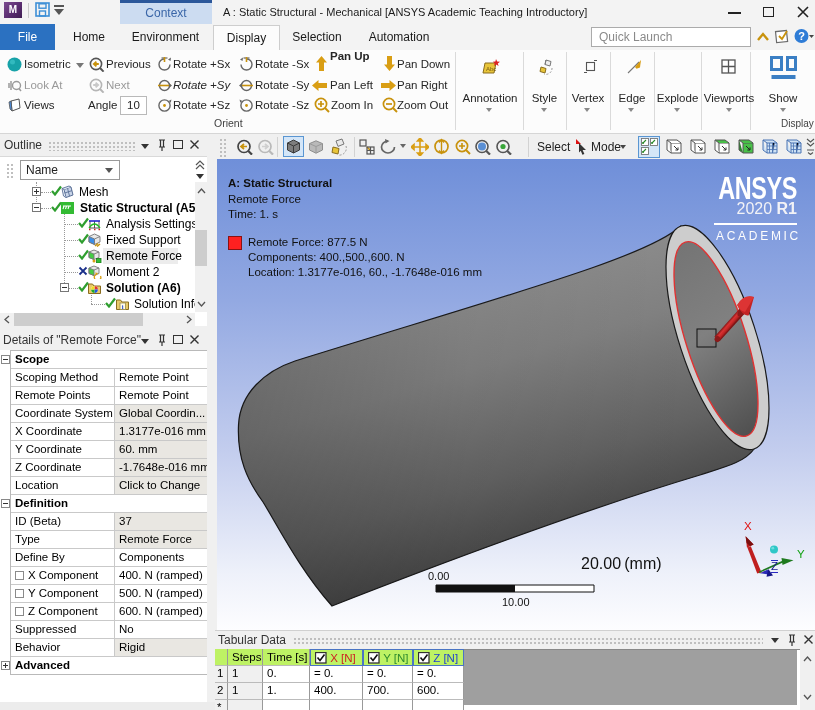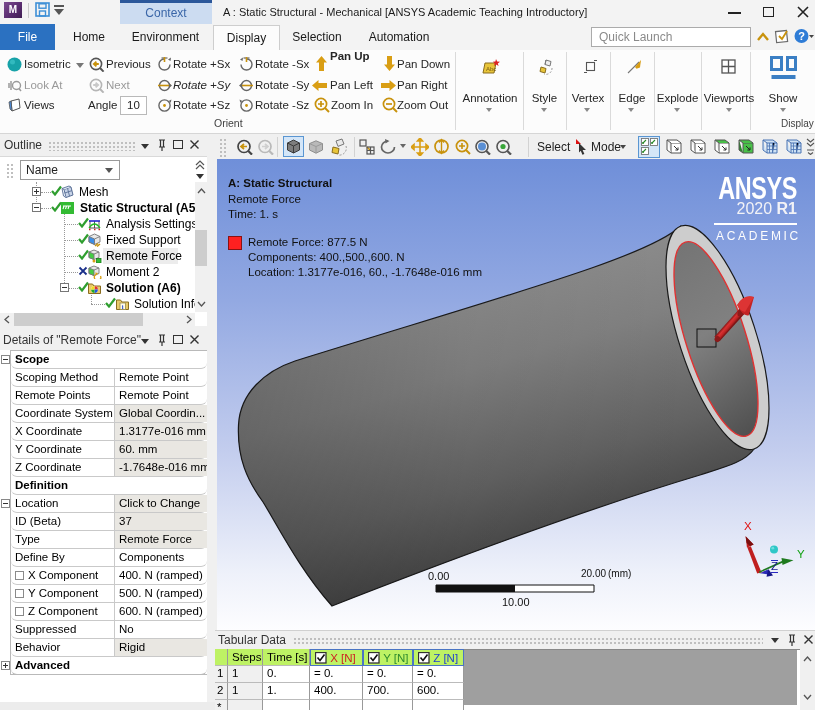--- a/index.html
+++ b/index.html
@@ -2,21 +2,21 @@
 <html><head>
 <meta charset="utf-8">
 <style>
 * { margin:0; padding:0; box-sizing:border-box; }
 html,body { width:815px; height:710px; overflow:hidden; }
 body { font-family:"Liberation Sans", sans-serif; font-size:12px; color:#222; background:#f0f0f0; }
 #app { position:absolute; top:0; left:0; width:815px; height:710px; background:#f0f0f0; }
 .abs { position:absolute; }
 .dots { background-image:radial-gradient(#bfbfbf 0.8px, transparent 0.9px); background-size:4px 4px; background-position:0 1px; }
 svg { display:block; }
-.dr { height:18px; display:flex; border-bottom:1px solid #c9c9c9; box-sizing:border-box;border-radius:6px; }
+.dr { height:18px; display:flex; border-bottom:1px solid #c9c9c9; box-sizing:border-box; }
 #details .dr { height:18px; }
 .dcat { font-weight:bold; padding-left:4px; line-height:17px; display:block; }
 .dl { width:104px; padding-left:4px; line-height:17px; border-right:1px solid #c9c9c9; box-sizing:border-box; display:flex; align-items:center; }
 .dl > span.cb { margin-right:4px; }
 .dv { flex:1; padding-left:4px; line-height:17px; white-space:nowrap; overflow:hidden; }
 .gray { background:#e9e7e2; }
 .cb { width:9px; height:9px; border:1px solid #8a8a8a; background:#fff; display:inline-block; flex:none; }
 .trow { display:flex; height:17px; }
 .tc { border-right:1px solid #999; border-bottom:1px solid #bbb; box-sizing:border-box; padding:1px 0 0 4px; background:#fff; overflow:hidden; white-space:nowrap; }
 .c0 { width:13px; padding-left:2px; }
@@ -542,25 +542,25 @@
             <span class="dv gray">1.3177e-016 mm</span>
           </div>
    <div class="dr">
             <span class="dl">Y Coordinate</span>
             <span class="dv gray">60. mm</span>
           </div>
    <div class="dr">
             <span class="dl">Z Coordinate</span>
             <span class="dv gray">-1.7648e-016 mm</span>
           </div>
-   <div class="dr dcat">Definition</div>
    <div class="dr">
             <span class="dl">Location</span>
             <span class="dv gray">Click to Change</span>
           </div>
+   <div class="dr dcat">Definition</div>
    <div class="dr">
             <span class="dl">ID (Beta)</span>
             <span class="dv gray">37</span>
           </div>
    <div class="dr">
             <span class="dl">Type</span>
             <span class="dv gray">Remote Force</span>
           </div>
    <div class="dr">
             <span class="dl">Define By</span>
@@ -649,21 +649,21 @@
  <div class="abs" style="left:11px;top:49px;font-size:11.5px;color:#111;">Time: 1. s</div>
  <div class="abs" style="left:11px;top:77px;width:14px;height:14px;background:#ff2020;border:1px solid #8a1212;"></div>
  <div class="abs" style="left:31px;top:77px;font-size:11.5px;color:#111;">Remote Force: 877.5 N</div>
  <div class="abs" style="left:31px;top:92px;font-size:11.5px;color:#111;">Components: 400.,500.,600. N</div>
  <div class="abs" style="left:31px;top:107px;font-size:11.5px;color:#111;">Location: 1.3177e-016, 60., -1.7648e-016 mm</div>
  <div class="abs" style="left:380px;top:12px;width:200px;height:32px;color:#fff;font-weight:bold;font-size:31px;text-align:right;letter-spacing:-0.5px;transform:scaleX(0.755);transform-origin:100% 50%;">ANSYS</div>
  <div class="abs" style="left:420px;top:41px;width:160px;color:#f2f2f6;font-size:16px;text-align:right;transform:scaleX(1.0);transform-origin:100% 50%;">2020 <b>R1</b></div>
  <div class="abs" style="left:497px;top:64px;width:83px;height:2px;background:#fff;"></div>
  <div class="abs" style="left:423px;top:70px;width:161px;color:#fdfdfd;font-size:12px;text-align:right;letter-spacing:2.7px;">ACADEMIC</div>
  <div class="abs" style="left:211px;top:411px;font-size:11px;color:#111;">0.00</div>
- <div class="abs" style="left:364px;top:409px;font-size:10px;color:#111;">20.00 (mm)</div>
+ <div class="abs" style="left:364px;top:396px;font-size:16px;color:#111;">20.00 (mm)</div>
  <div class="abs" style="left:285px;top:437px;font-size:11px;color:#111;">10.00</div>
  <div class="abs" style="left:527px;top:361px;font-size:11.5px;color:#e01010;">X</div>
  <div class="abs" style="left:580px;top:389px;font-size:11.5px;color:#12a012;">Y</div>
  <div class="abs" style="left:554px;top:401px;font-size:11.5px;color:#16168a;border-top:1.5px solid #2a2ac0;border-bottom:1.5px solid #2a2ac0;line-height:11px;">Z</div>
 </div>
 
 <div class="abs" id="tabular" style="left:215px;top:630px;width:600px;height:80px;background:#f0f0f0;border-top:1px solid #d0d0d0;">
  <div class="abs" style="left:3px;top:2px;font-size:12px;color:#333;">Tabular Data</div>
  <div class="abs dots" style="left:78px;top:5px;width:470px;height:10px;"></div>
  <div class="abs" style="left:556px;top:7px;width:0;height:0;border-left:4px solid transparent;border-right:4px solid transparent;border-top:5px solid #333;"></div>

